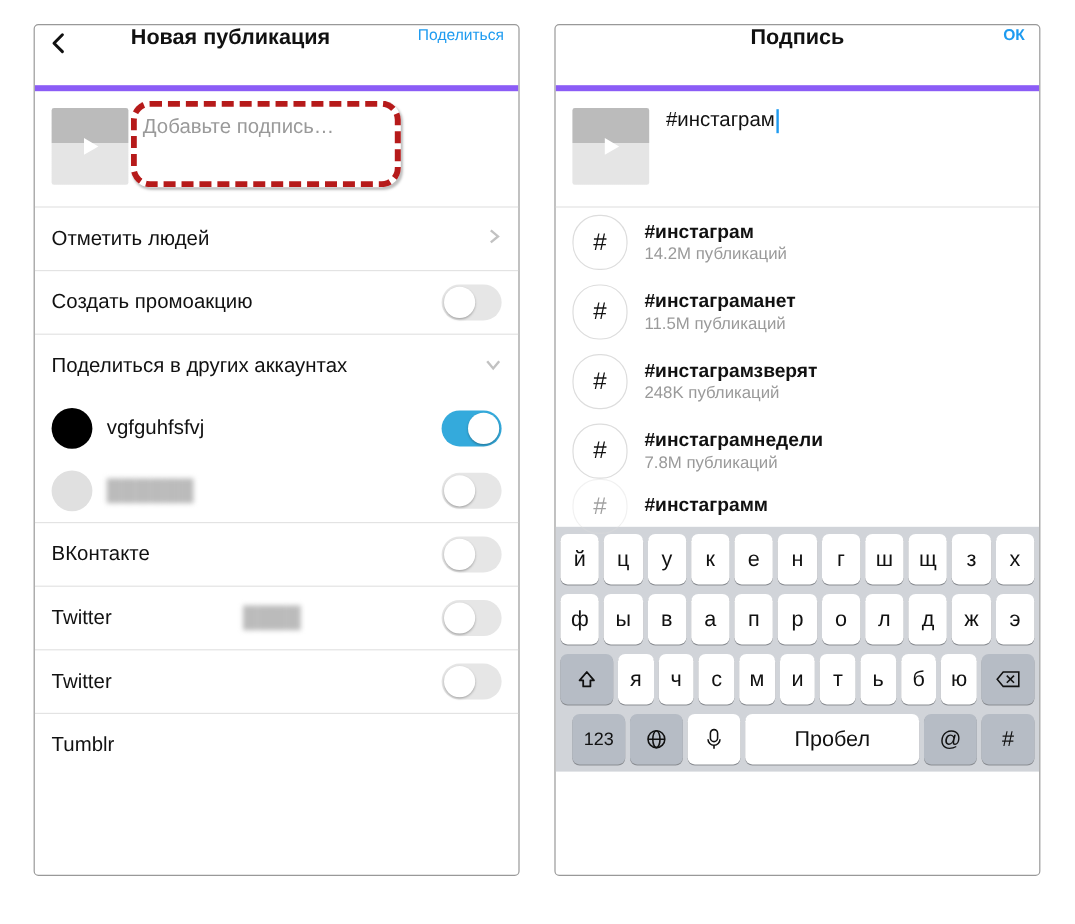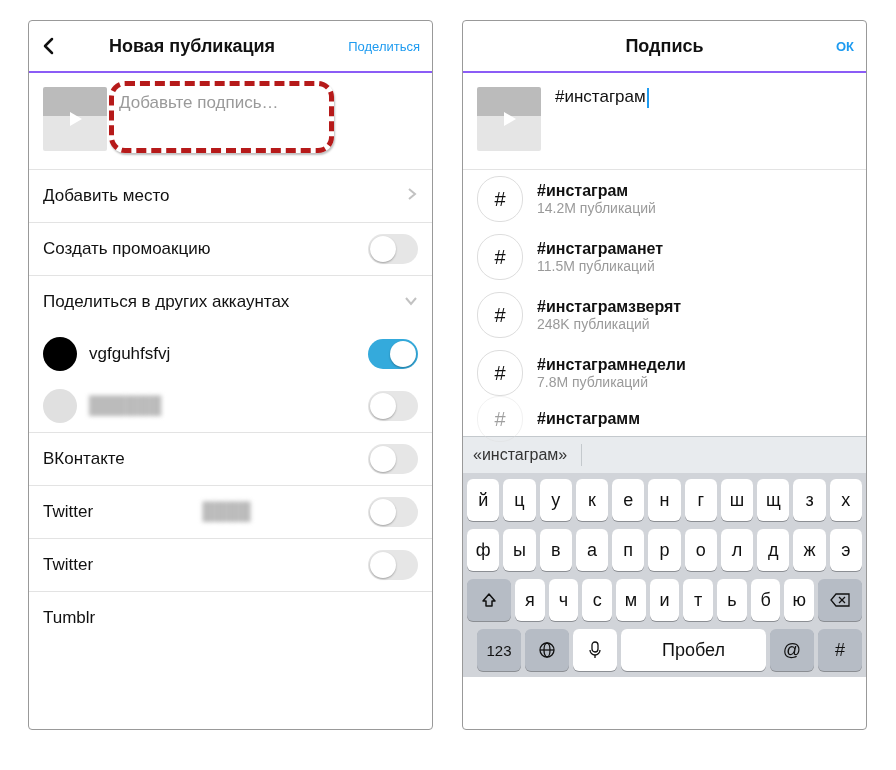--- a/index.html
+++ b/index.html
@@ -1,20 +1,20 @@
 <!DOCTYPE html>
 <html><head>
 <meta charset="utf-8">
 <style>
   html,body{margin:0;padding:0;font-family:-apple-system,Helvetica,Arial,sans-serif;background:#fff;}
   .stage{width:896px;height:770px;position:relative;background:#fff;}
   .phone{position:absolute;top:20px;width:405px;height:710px;border:1px solid #999;border-radius:4px;background:#fff;overflow:hidden;box-sizing:border-box;}
   .phone.left{left:28px;}
   .phone.right{left:462px;}
-  .hdr{height:50px;display:flex;align-items:center;border-bottom:2px solid #8b5cf6;position:relative;}
+  .hdr{height:50px;display:flex;align-items:flex-start;border-bottom:5px solid #8b5cf6;position:relative;}
   .hdr .title{position:absolute;left:0;right:0;text-align:center;font-weight:600;font-size:18px;color:#111;}
   .hdr .back{width:40px;text-align:center;font-size:26px;color:#111;z-index:1;}
   .hdr .action{position:absolute;right:12px;color:#1e9bf0;font-size:13px;font-weight:500;z-index:1;}
   .hdr .title2{position:absolute;left:80px;font-weight:600;font-size:18px;color:#111;}
   .caption-row{display:flex;padding:14px 14px 18px 14px;position:relative;}
   .thumb{width:64px;height:64px;background:linear-gradient(#bbb 0 45%,#e5e5e5 45% 100%);position:relative;flex:none;border-radius:2px;}
   .thumb svg{position:absolute;left:50%;top:50%;transform:translate(-50%,-50%);}
   .caption-box{margin-left:8px;flex:1;position:relative;}
   .caption-ph{color:#9a9a9a;font-size:17px;padding:6px 4px;}
   .dashed{position:absolute;left:80px;top:8px;width:215px;height:62px;border:5px dashed #b61a1a;border-radius:16px;pointer-events:none;box-shadow:1px 2px 2px rgba(0,0,0,.25);}
@@ -66,21 +66,21 @@
         <svg width="22" height="22" viewBox="0 0 22 22">
             <polygon points="6,4 18,11 6,18" fill="#fff"></polygon>
           </svg>
       </div>
       <div class="caption-box">
         <div class="caption-ph">Добавьте подпись…</div>
       </div>
       <div class="dashed"></div>
     </div>
     <div class="row">
-      <span>Добавить место</span>
+      <span>Отметить людей</span>
       <span class="chev"><svg width="12" height="14">
             <polyline points="3,2 9,7 3,12" fill="none" stroke="#c2c2c2" stroke-width="2"></polyline>
           </svg></span>
     </div>
     <div class="row">
       <span>Создать промоакцию</span>
       <div class="toggle">
           <div class="knob"></div>
         </div>
     </div>
@@ -171,24 +171,20 @@
             <div class="tag">#инстаграмнедели</div>
             <div class="cnt">7.8M публикаций</div>
           </div>
       </div>
       <div class="hash-row" style="height:34px;">
         <div class="hash-badge" style="opacity:.4;">#</div>
         <div class="hash-text">
             <div class="tag">#инстаграмм</div>
           </div>
       </div>
-    </div>
-    <div class="suggest-bar">
-      <span>«инстаграм»</span>
-      <span class="sep"></span>
     </div>
     <div class="kbd">
       <div class="krow" id="kr1">
           <div class="key">й</div>
           <div class="key">ц</div>
           <div class="key">у</div>
           <div class="key">к</div>
           <div class="key">е</div>
           <div class="key">н</div>
           <div class="key">г</div>

